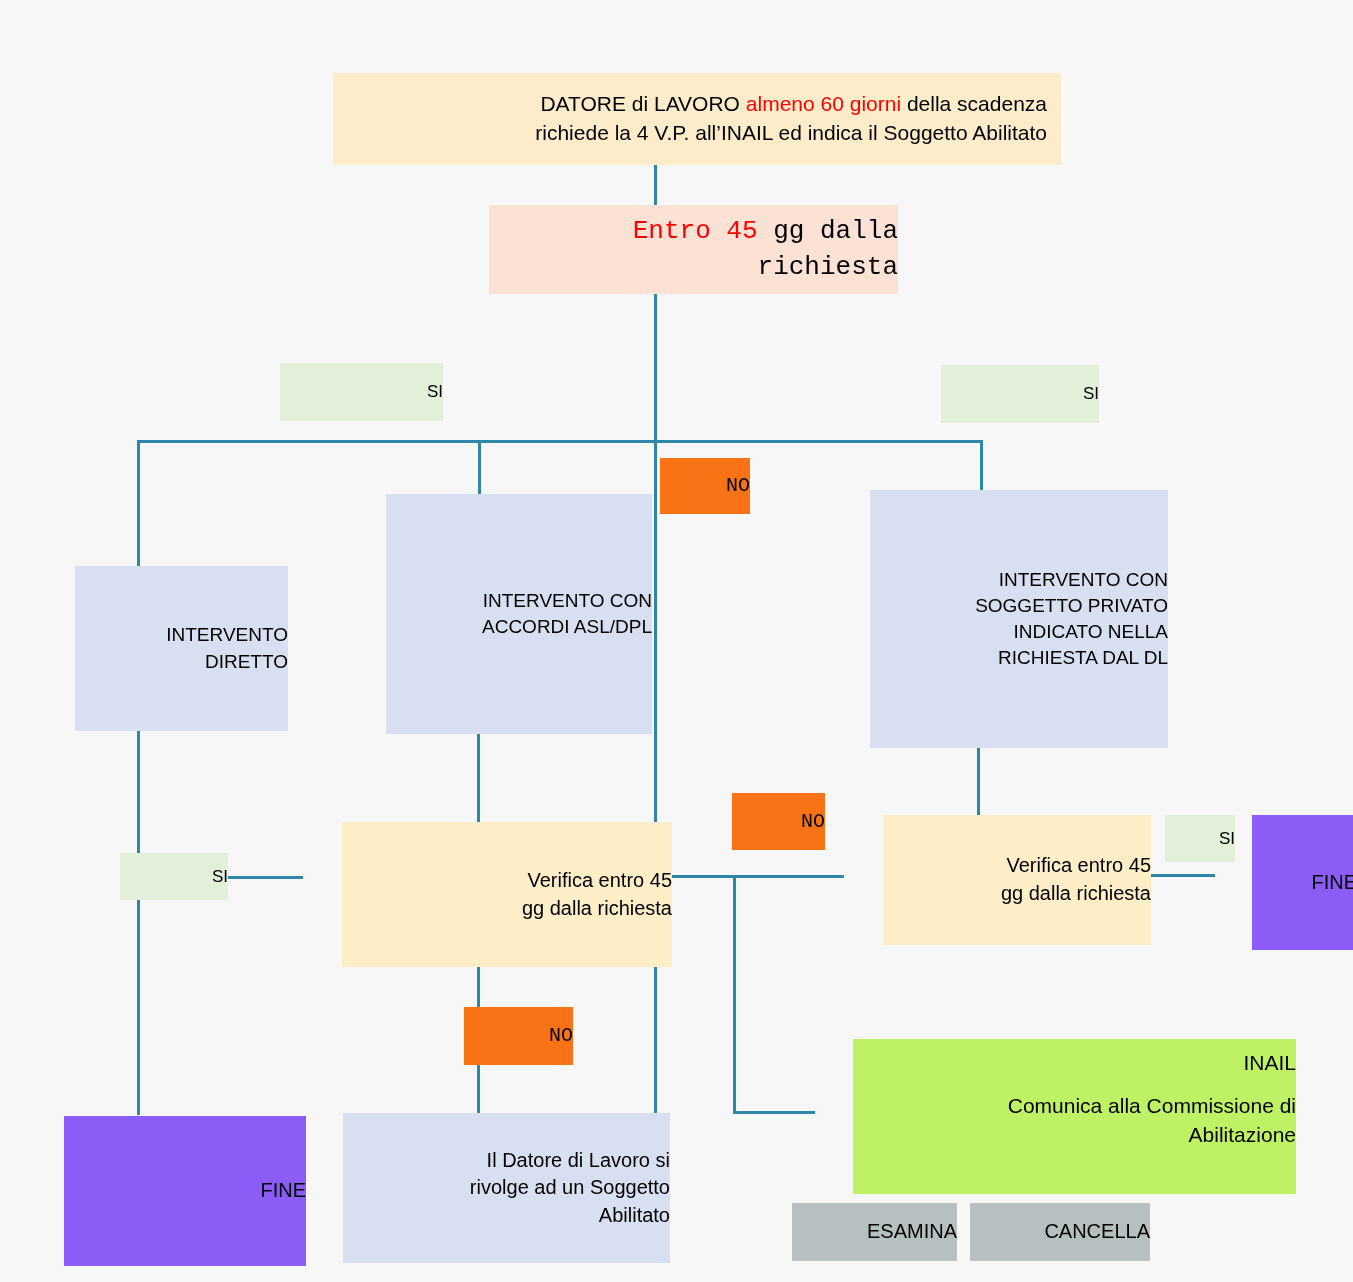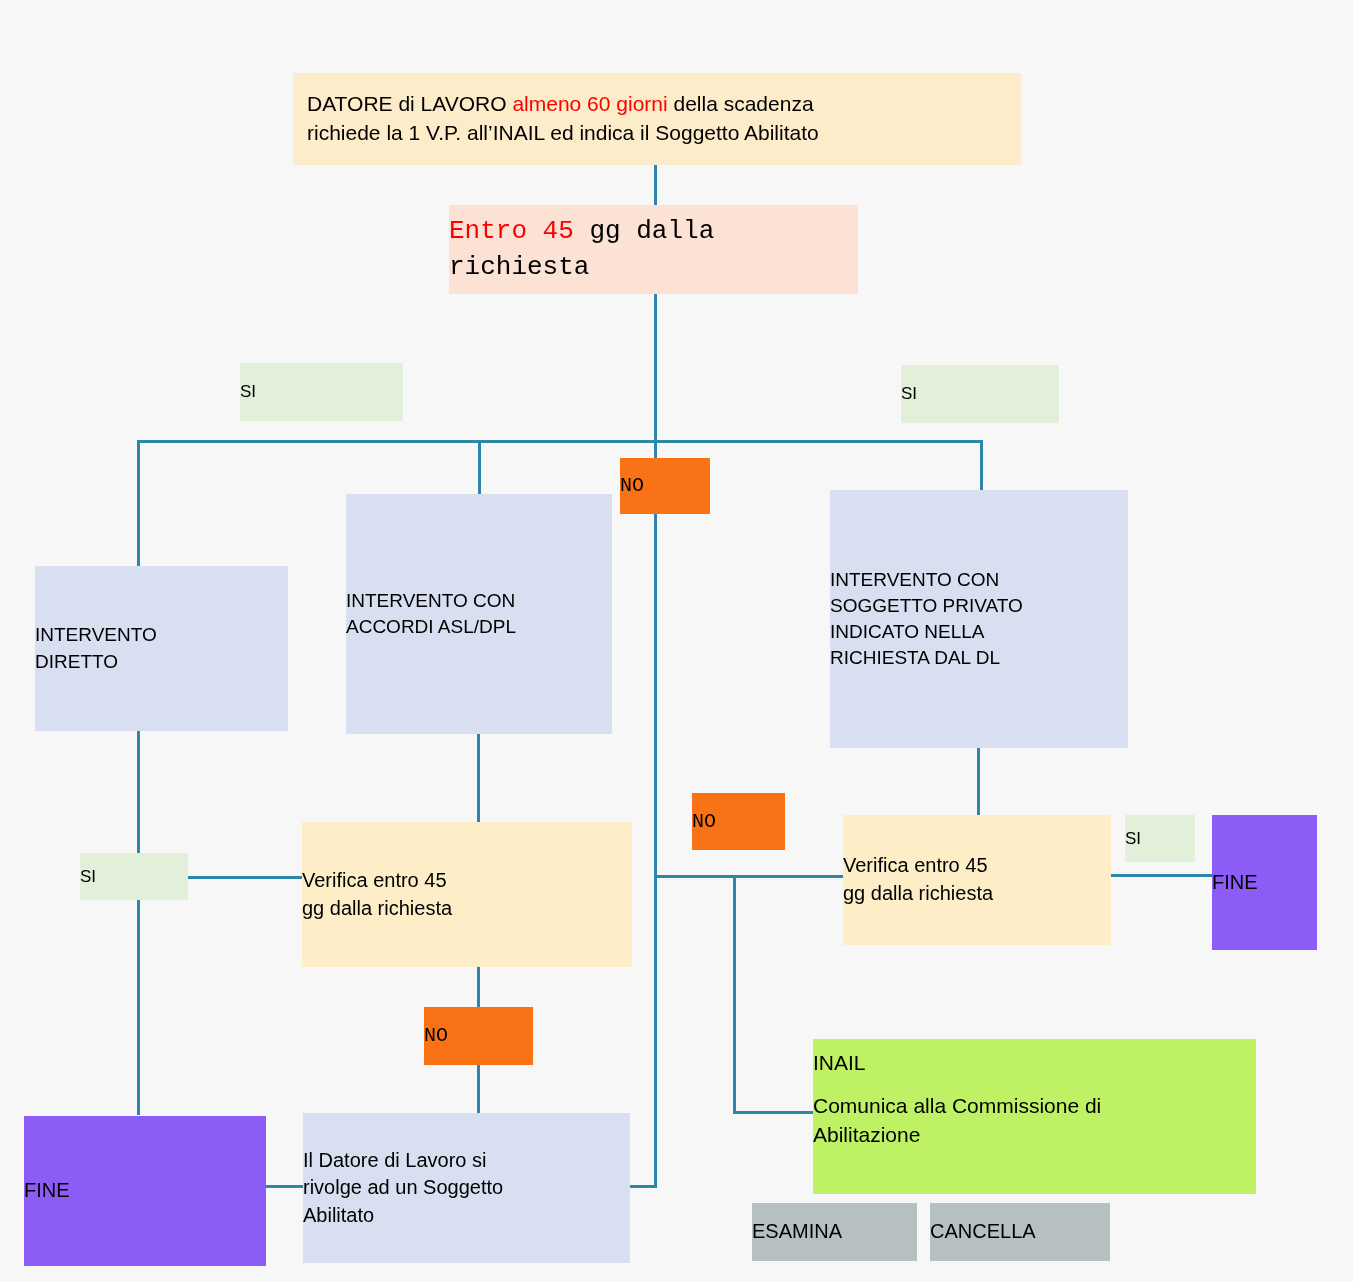--- a/index.html
+++ b/index.html
@@ -15,25 +15,26 @@
     width: 1353px;
     height: 1282px;
     background: #f7f7f7;
     overflow: hidden;
   }
   .node {
     position: absolute;
     display: flex;
     align-items: center;
     justify-content: center;
-    text-align: left;
+    text-align: right;
     color: #000000;
     line-height: 1.38;
     box-sizing: border-box;
     z-index: 3;
+    margin-left: 40px;
   }
   .node span.txt { display: block; width: 100%; }
   .line {
     position: absolute;
     background: #2e86ab;
     z-index: 1;
   }
   .h { height: 3px; }
   .v { width: 3px; }
 
@@ -95,41 +96,41 @@
 
   <div class="line v" style="left:977px; top:748px; height:67px;"></div>
 
   <div class="line h" style="left:1110px; top:874px; width:105px;"></div>
 
   <div class="line h" style="left:654px; top:875px; width:190px;"></div>
 
   <div class="node c-cream fs-21" style="left:293px; top:73px; width:728px; height:92px; padding:0 14px;">
     <span class="txt">
       <span>DATORE di LAVORO </span><span class="red">almeno 60 giorni</span><span> della scadenza</span><br>
-      <span>richiede la 1 V.P. all’INAIL ed indica il Soggetto Abilitato</span>
+      <span>richiede la 4 V.P. all’INAIL ed indica il Soggetto Abilitato</span>
     </span>
   </div>
 
   <div class="node c-peach fs-22" style="left:449px; top:205px; width:409px; height:89px;">
     <span class="txt"><span class="red">Entro 45</span><span> gg dalla richiesta</span></span>
   </div>
 
   <div class="node c-green fs-17" style="left:240px; top:363px; width:163px; height:58px;">
     <span class="txt">SI</span>
   </div>
 
   <div class="node c-green fs-17" style="left:901px; top:365px; width:158px; height:58px;">
     <span class="txt">SI</span>
   </div>
 
   <div class="node c-orange fs-20" style="left:620px; top:458px; width:90px; height:56px;">
     <span class="txt">NO</span>
   </div>
 
-  <div class="node c-lblue fs-19" style="left:35px; top:566px; width:253px; height:165px;">
+  <div class="node c-lblue fs-19" style="left:35px; top:566px; width:213px; height:165px;">
     <span class="txt" style="white-space:pre-line;">INTERVENTO
 DIRETTO</span>
   </div>
 
   <div class="node c-lblue fs-19" style="left:346px; top:494px; width:266px; height:240px;">
     <span class="txt" style="white-space:pre-line;">INTERVENTO CON
 ACCORDI ASL/DPL</span>
   </div>
 
   <div class="node c-lblue fs-19" style="left:830px; top:490px; width:298px; height:258px;">

